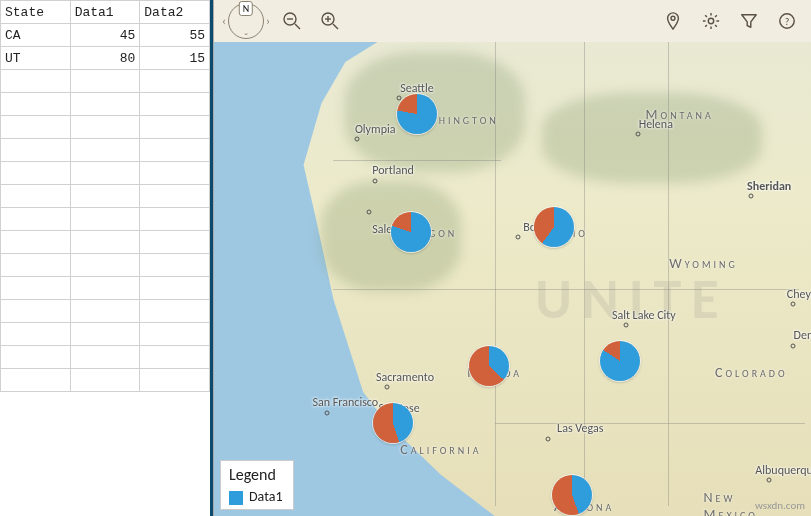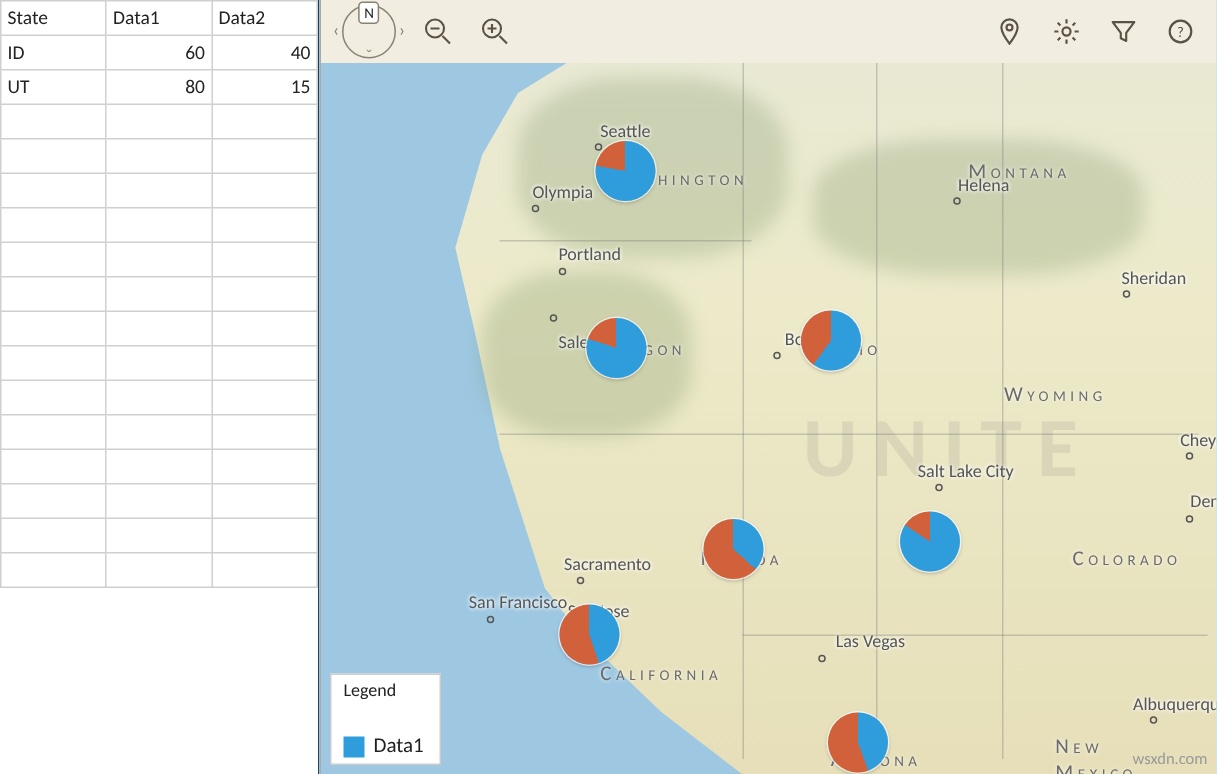--- a/index.html
+++ b/index.html
@@ -12,21 +12,22 @@
     display: flex;
     overflow: hidden;
     background: #fff;
     color: #222;
   }
   
   .sheet {
     width: 213px;
     height: 516px;
     overflow: hidden;
-    border-right: 1px solid #0c4a6e;
+    border-right: 3px solid #0c4a6e;
+    font-family: Liberation Mono, monospace;
   }
   table {
     border-collapse: collapse;
     width: 100%;
     table-layout: fixed;
   }
   td {
     border: 1px solid #d0d0d0;
     height: 23px;
     padding: 0 4px;
@@ -125,43 +126,43 @@
     position:absolute; width:40px; height:40px; border-radius:50%;
     transform:translate(-50%,-50%);
     box-shadow:0 0 0 1px rgba(255,255,255,0.7), 0 1px 3px rgba(0,0,0,0.3);
   }
   
   .legend {
     position:absolute; left:6px; bottom:6px; background:#fff;
     border:1px solid #ccc; padding:4px 10px 4px 8px;
     font-size:14px; z-index:20;
   }
-  .legend .title{ font-size:12px; margin-bottom:20px;}
+  .legend .title{ font-size:16px; margin-bottom:4px;}
   .swatch{display:inline-block;width:14px;height:14px;vertical-align:middle;margin-right:6px;}
   .credit{position:absolute;right:6px;bottom:4px;font-size:11px;color:#999;z-index:20;}
   
   .stline{position:absolute;background:rgba(120,120,120,0.35);}  
 </style>
 </head>
 <body>
 
 <div class="sheet">
   <table>
     <tbody>
         <tr>
       <td>State</td>
       <td>Data1</td>
       <td>Data2</td>
     </tr>
     </tbody>
       <tbody id="rows">
         <tr>
-          <td>ID</td>
-          <td class="num">60</td>
-          <td class="num">40</td>
+          <td>CA</td>
+          <td class="num">45</td>
+          <td class="num">55</td>
         </tr>
         <tr>
           <td>UT</td>
           <td class="num">80</td>
           <td class="num">15</td>
         </tr>
         <tr>
           <td></td>
           <td></td>
           <td></td>
@@ -320,21 +321,21 @@
         <div class="citylabel" style="left: 27%; top: 25%;">Olympia</div>
         <div class="cdot" style="left: 27%; top: 35%;"></div>
         <div class="citylabel" style="left: 30%; top: 33%;">Portland</div>
         <div class="cdot" style="left: 26%; top: 41%;"></div>
         <div class="citylabel" style="left: 29%; top: 39%; margin-top: 28px;">Salem</div>
         <div class="cdot" style="left: 51%; top: 46%;"></div>
         <div class="citylabel" style="left: 54%; top: 44%;">Boise</div>
         <div class="cdot" style="left: 71%; top: 26%;"></div>
         <div class="citylabel" style="left: 74%; top: 24%;">Helena</div>
         <div class="cdot" style="left: 90%; top: 38%;"></div>
-        <div class="citylabel" style="left: 93%; top: 36%;">Sheridan</div>
+        <div class="citylabel" style="left: 93%; top: 36%; font-weight: bold;">Sheridan</div>
         <div class="cdot" style="left: 97%; top: 59%;"></div>
         <div class="citylabel" style="left: 100%; top: 57%;">Cheyenne</div>
         <div class="cdot" style="left: 69%; top: 63%;"></div>
         <div class="citylabel" style="left: 72%; top: 61%;">Salt Lake City</div>
         <div class="cdot" style="left: 97%; top: 67%;"></div>
         <div class="citylabel" style="left: 100%; top: 65%;">Denver</div>
         <div class="cdot" style="left: 29%; top: 75%;"></div>
         <div class="citylabel" style="left: 32%; top: 73%;">Sacramento</div>
         <div class="cdot" style="left: 19%; top: 80%;"></div>
         <div class="citylabel" style="left: 22%; top: 78%;">San Francisco</div>

